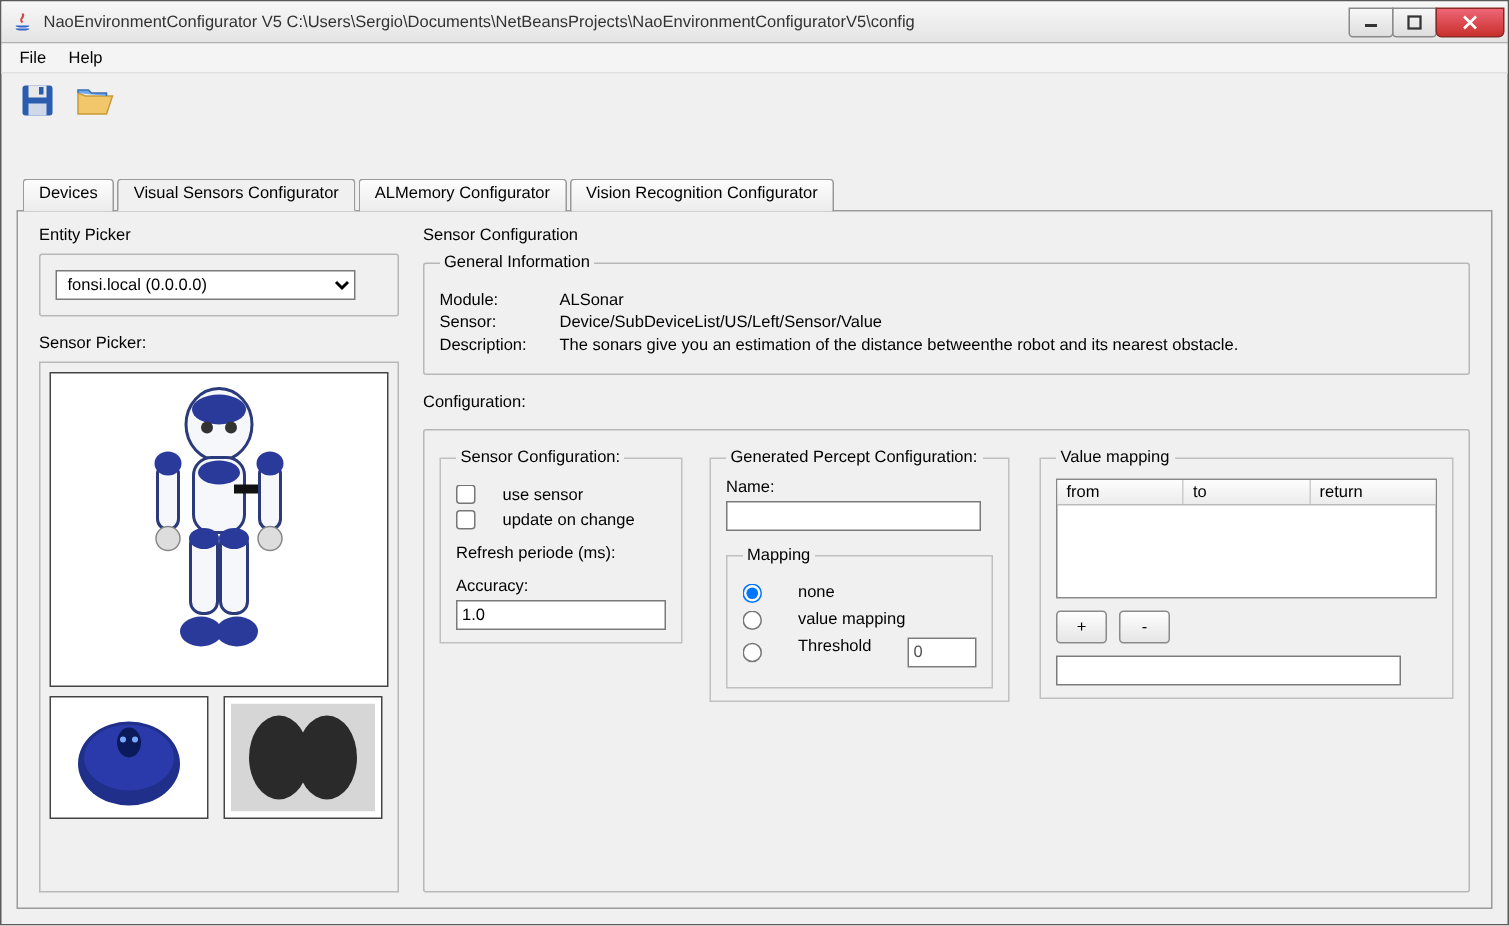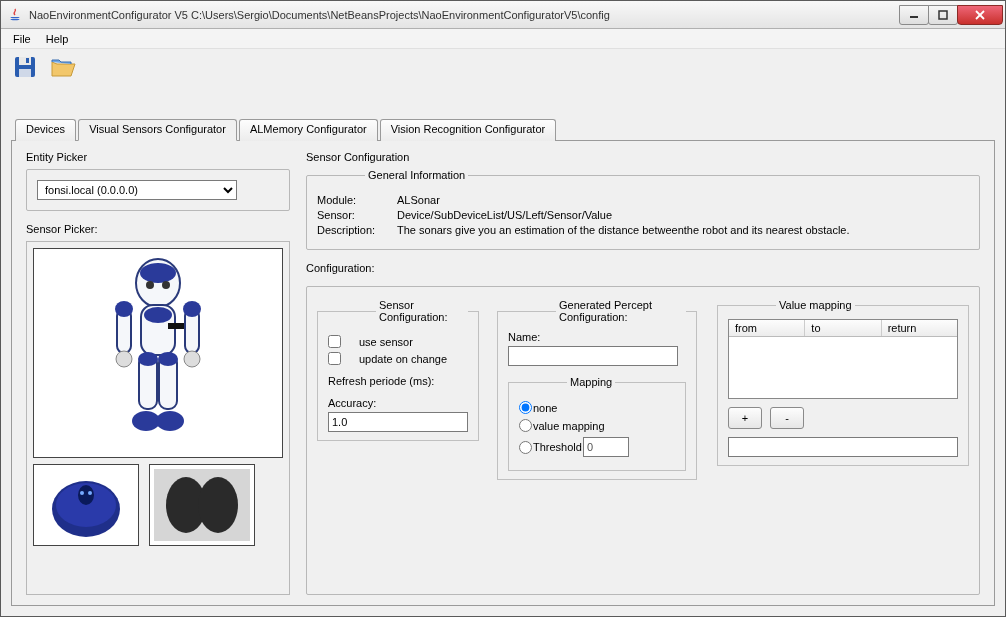--- a/index.html
+++ b/index.html
@@ -14,46 +14,46 @@
 .win-btn svg { display:block; }
 .menubar { height: 20px; background: #f4f4f4; display: flex; align-items: center; padding-left: 6px; gap: 3px; border-bottom: 1px solid #e0e0e0; }
 .menubar .menu { padding: 2px 6px; }
 .toolbar { height: 36px; display:flex; align-items:center; padding-left: 10px; gap: 10px; }
 .tool-icon { width: 28px; height: 28px; display:flex; align-items:center; justify-content:center; }
 .content { flex:1; padding: 0 10px 10px 10px; display:flex; flex-direction:column; }
 .tabs { display:flex; height: 22px; padding-left: 4px; margin-top: 33px; }
 .tab { border:1px solid #9a9a9a; border-bottom:none; background: linear-gradient(#fdfdfd,#ececec); padding: 3px 10px 0 10px; margin-right:2px; border-radius:3px 3px 0 0; position:relative; top:1px; }
 .tab.active { background:#f0f0f0; border-bottom:1px solid #f0f0f0; z-index:2; }
 .tab-body { border:1px solid #9a9a9a; flex:1; background:#f0f0f0; padding: 10px 14px; display:flex; gap: 16px; }
-.left-col { width: 264px; display:flex; flex-direction:column; }
+.left-col { width: 240px; display:flex; flex-direction:column; }
 .right-col { flex:1; display:flex; flex-direction:column; }
 .grp-label { margin-bottom: 6px; }
 fieldset.box { border:1px solid #b8b8b8; border-radius:2px; padding: 10px; margin: 0 0 12px 0; }
 fieldset.cfg { border:1px solid #b8b8b8; border-radius:2px; padding: 8px 10px 0 10px; margin: 6px 0 0 0; flex:1; }
 select, input[type=text] { border:1px solid #7a7a7a; background:#fff; height: 20px; padding: 1px 3px; font-size:11px; }
 select { width: 200px; }
 .robot-box { border:1px solid #b8b8b8; padding: 6px; display:flex; flex-direction:column; gap:6px; flex:1; }
 .robot-main { border:1px solid #444; height: 210px; background:#fff; display:flex; align-items:center; justify-content:center; }
 .robot-thumbs { display:flex; gap:10px; }
 .thumb { border:1px solid #444; width: 106px; height: 82px; background:#fff; display:flex; align-items:center; justify-content:center; }
 .info-row { display:flex; margin: 3px 0; align-items: flex-end; }
 .info-label { width: 80px; }
 .cfg-columns { display:flex; gap: 20px; margin-top:4px; }
 .cfg-col { display:flex; flex-direction:column; }
 .cfg-col.c1 { width: 160px; }
 .cfg-col.c2 { width: 200px; }
 .cfg-col.c3 { flex:1; }
 fieldset.inner { border:1px solid #c0c0c0; padding: 8px 10px; margin:0; }
-legend { padding: 0 3px; margin-left: 48px; }
+legend { padding: 0 3px; }
 .chk-row { display:flex; align-items:center; gap:18px; margin: 4px 0; }
 input[type=checkbox], input[type=radio] { margin:0; }
 .field-label { margin-top: 10px; margin-bottom: 3px; }
 .small-input { width: 140px; }
 .name-input { width: 170px; }
-.radio-row { display:flex; align-items:center; gap:1px; margin: 5px 0; }
+.radio-row { display:flex; gap:24px; margin: 5px 0; }
 .thresh-input { width: 46px; background:#f0f0f0; }
 .map-table { border:1px solid #888; height: 80px; background:#fff; margin-bottom:8px; }
 .map-head { display:flex; background: linear-gradient(#fdfdfd,#ececec); border-bottom:1px solid #bbb; }
 .map-head div { flex:1; padding: 2px 6px; border-right:1px solid #ccc; }
 .map-head div:last-child { border-right:none; }
 .btn { border:1px solid #8a8a8a; background: linear-gradient(#fdfdfd,#e6e6e6); border-radius:3px; min-width: 34px; height: 22px; padding: 2px 10px; }
 .btn-row { display:flex; gap:8px; margin-bottom:8px; }
 .def-input { width: 230px; background:#f0f0f0; }
 </style>
 </head>

